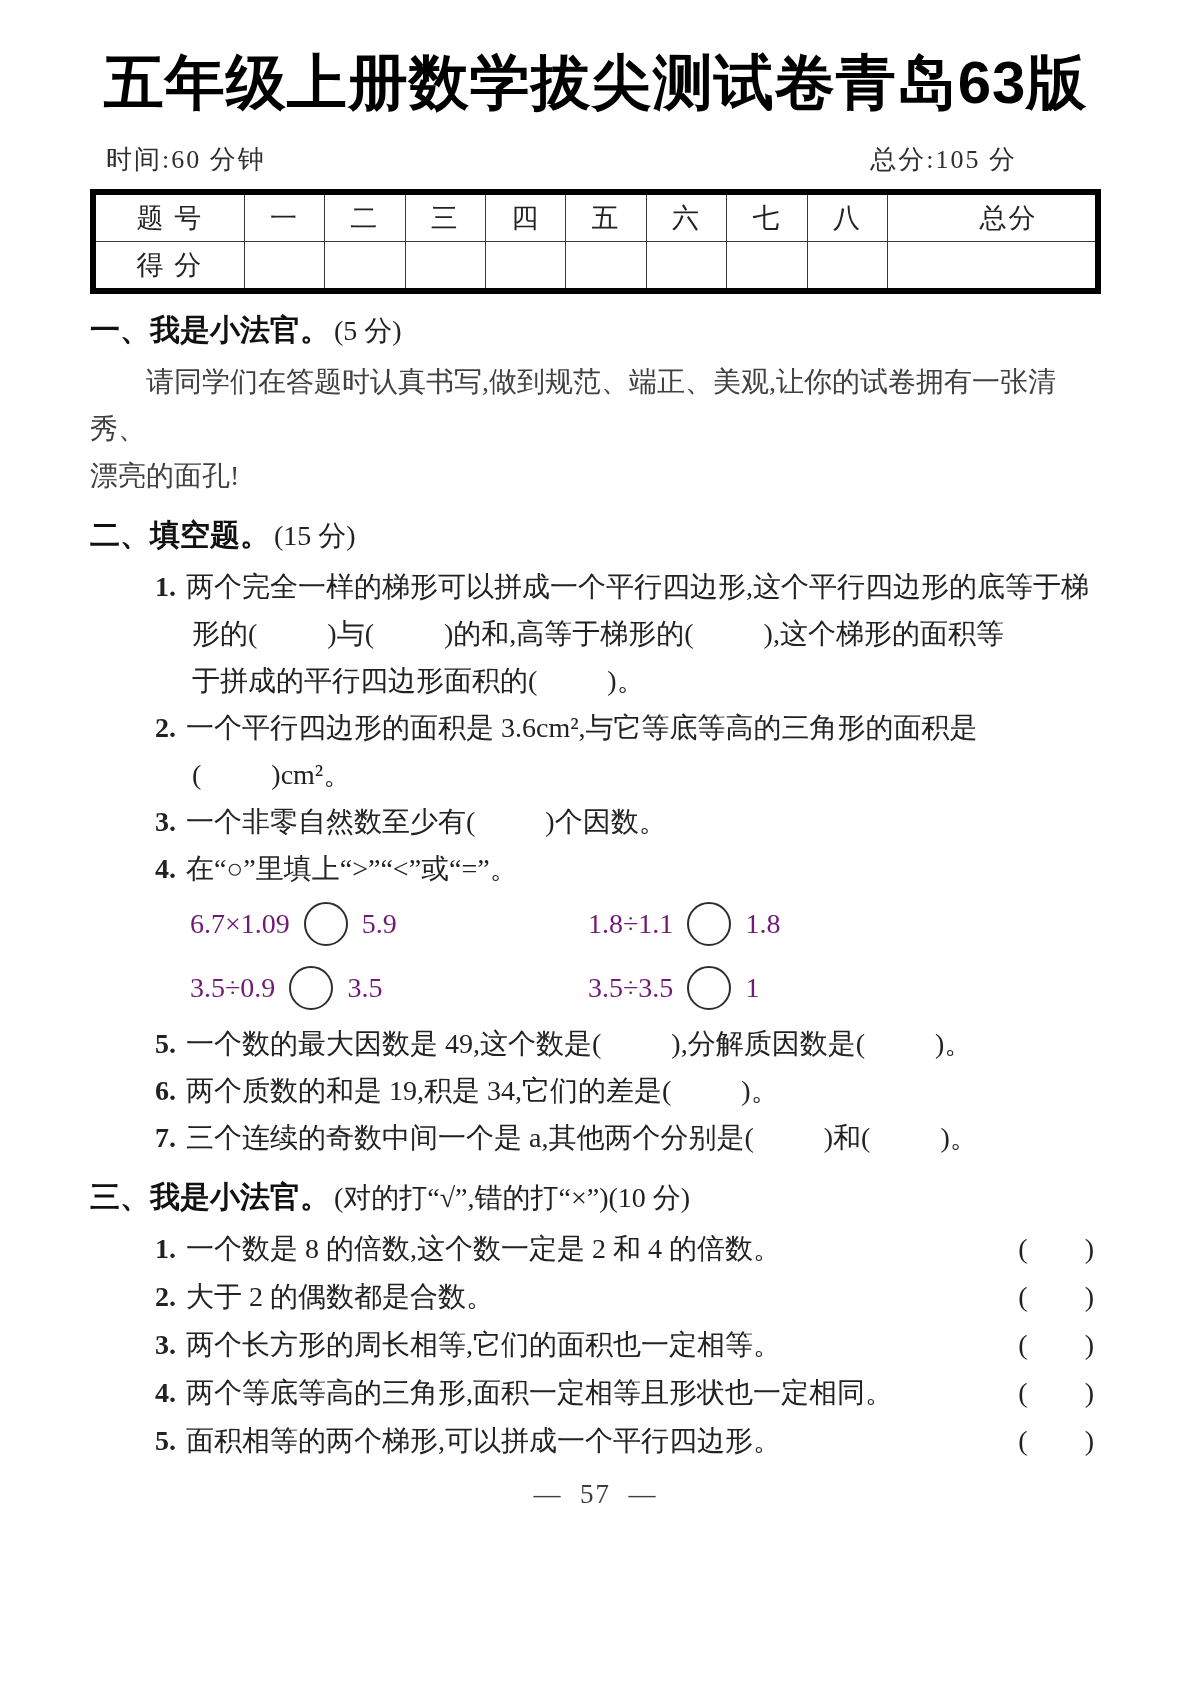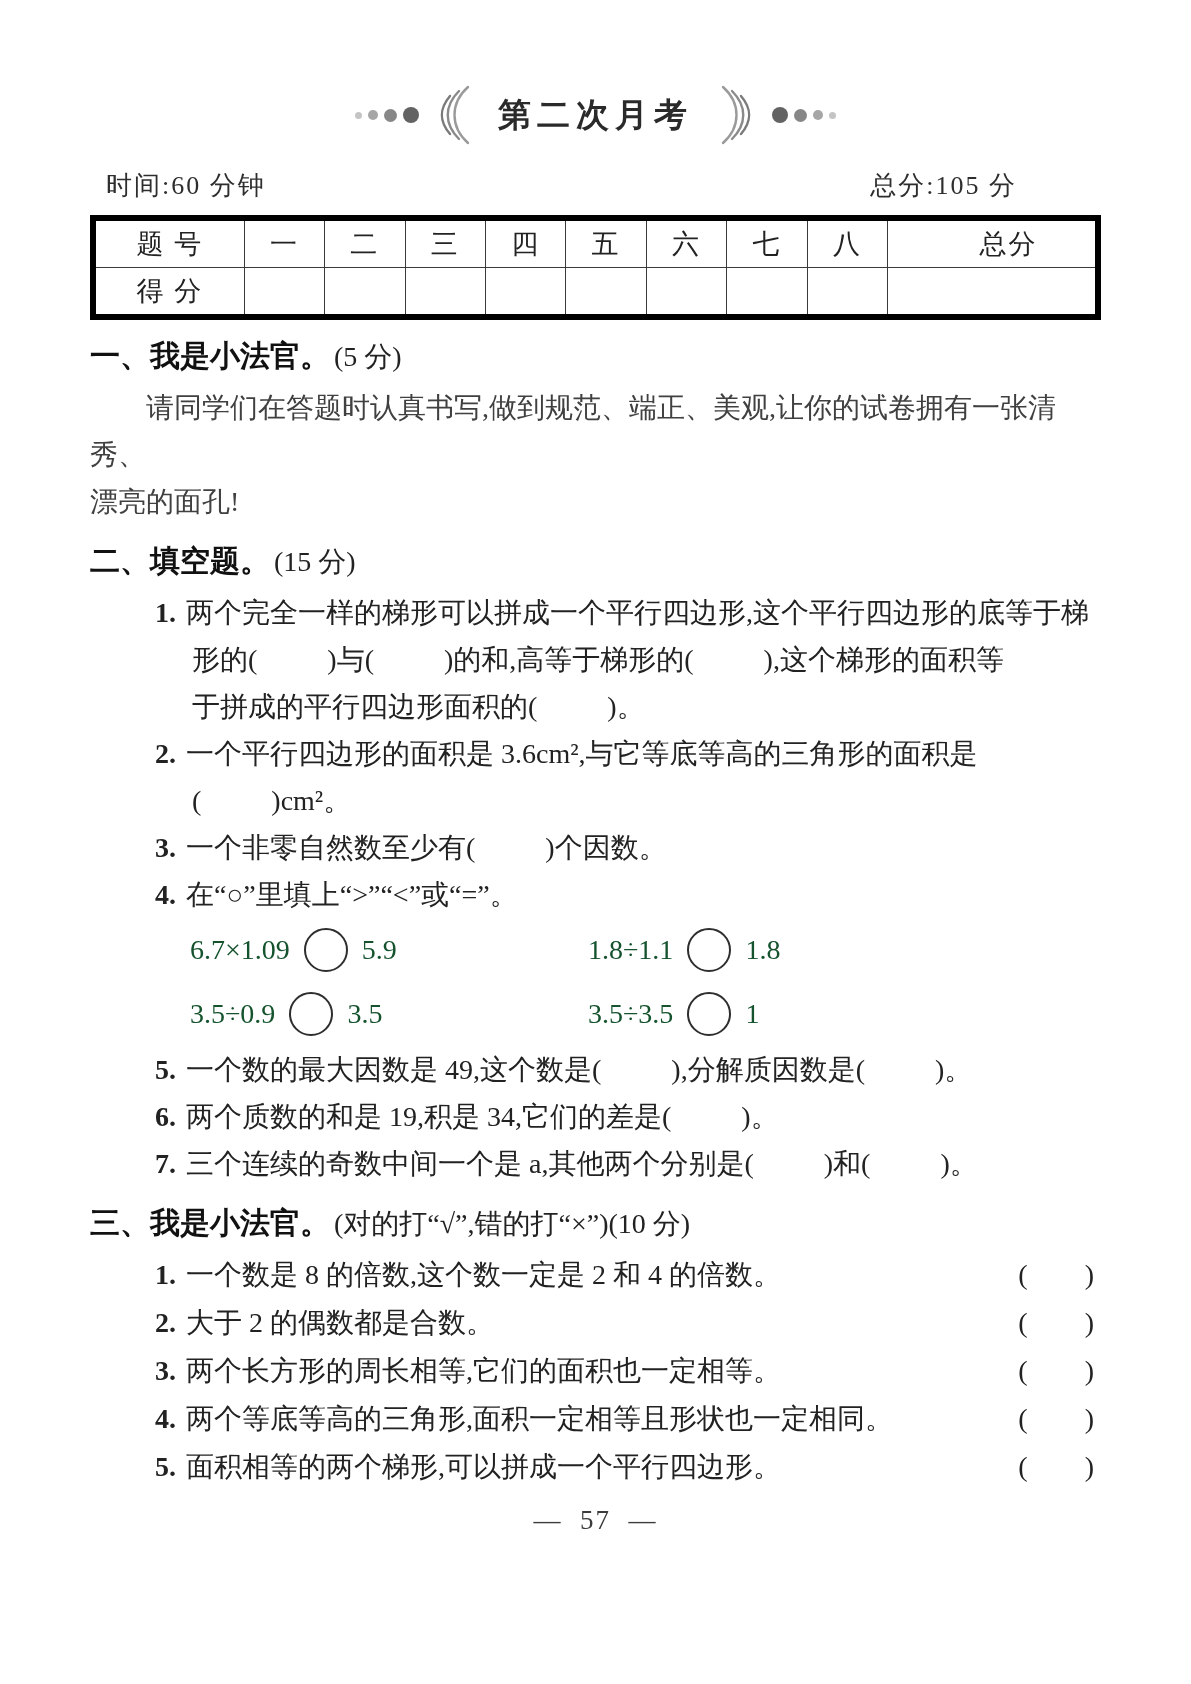--- a/index.html
+++ b/index.html
@@ -72,21 +72,21 @@
 
   .q {
     margin: 0; font-size: 28px; line-height: 47px; color: #222;
     padding-left: 102px; text-indent: -37px;
   }
   .qno { font-weight: bold; margin-right: 10px; }
   .pre { white-space: pre-wrap; }
 
   .cmp-row {
     display: flex; align-items: center;
-    padding-left: 100px; height: 64px; font-size: 28px; color: #14532d;
+    padding-left: 100px; height: 64px; font-size: 28px; color: #701a75;
   }
   .cmp-item { display: flex; align-items: center; width: 398px; }
   .circ {
     display: inline-block; width: 40px; height: 40px;
     border: 2.5px solid #2e2e2e; border-radius: 50%;
     margin: 0 14px; flex: 0 0 auto;
   }
 
   .j {
     display: flex; justify-content: space-between; align-items: baseline;
@@ -98,42 +98,22 @@
   .footer {
     margin-top: 14px; text-align: center;
     font-size: 27px; color: #3c3c3c; letter-spacing: 2px;
   }
 </style>
 </head>
 <body>
 
 <div class="page">
 
-
-  <div class="banner">
-    <span class="dot d1"></span>
-    <span class="dot d2"></span>
-    <span class="dot d3"></span>
-    <span class="dot d4"></span>
-    <svg class="flourish" width="44" height="60" viewBox="0 0 44 60" fill="none" xmlns="http://www.w3.org/2000/svg">
-      <path d="M40 2 C 22 18, 22 42, 40 58" stroke="#9a9a9a" stroke-width="2.4" stroke-linecap="round"></path>
-      <path d="M31 6 C 16 21, 16 39, 31 54" stroke="#8a8a8a" stroke-width="2.4" stroke-linecap="round"></path>
-      <path d="M22 11 C 11 24, 11 36, 22 49" stroke="#7a7a7a" stroke-width="2.4" stroke-linecap="round"></path>
-    </svg>
-    <span class="banner-text">第二次月考</span>
-    <svg class="flourish flip" width="44" height="60" viewBox="0 0 44 60" fill="none" xmlns="http://www.w3.org/2000/svg">
-      <path d="M40 2 C 22 18, 22 42, 40 58" stroke="#9a9a9a" stroke-width="2.4" stroke-linecap="round"></path>
-      <path d="M31 6 C 16 21, 16 39, 31 54" stroke="#8a8a8a" stroke-width="2.4" stroke-linecap="round"></path>
-      <path d="M22 11 C 11 24, 11 36, 22 49" stroke="#7a7a7a" stroke-width="2.4" stroke-linecap="round"></path>
-    </svg>
-    <span class="dot d4"></span>
-    <span class="dot d3"></span>
-    <span class="dot d2"></span>
-    <span class="dot d1"></span>
-  </div>
+  <h1 class="title">五年级上册数学拔尖测试卷青岛63版</h1>
+
 
   <div class="meta">
     <span>时间:60 分钟</span>
     <span>总分:105 分</span>
   </div>
 
   <table class="score-table">
     <tbody>
       <tr>
         <td class="c-first">题 号</td>

